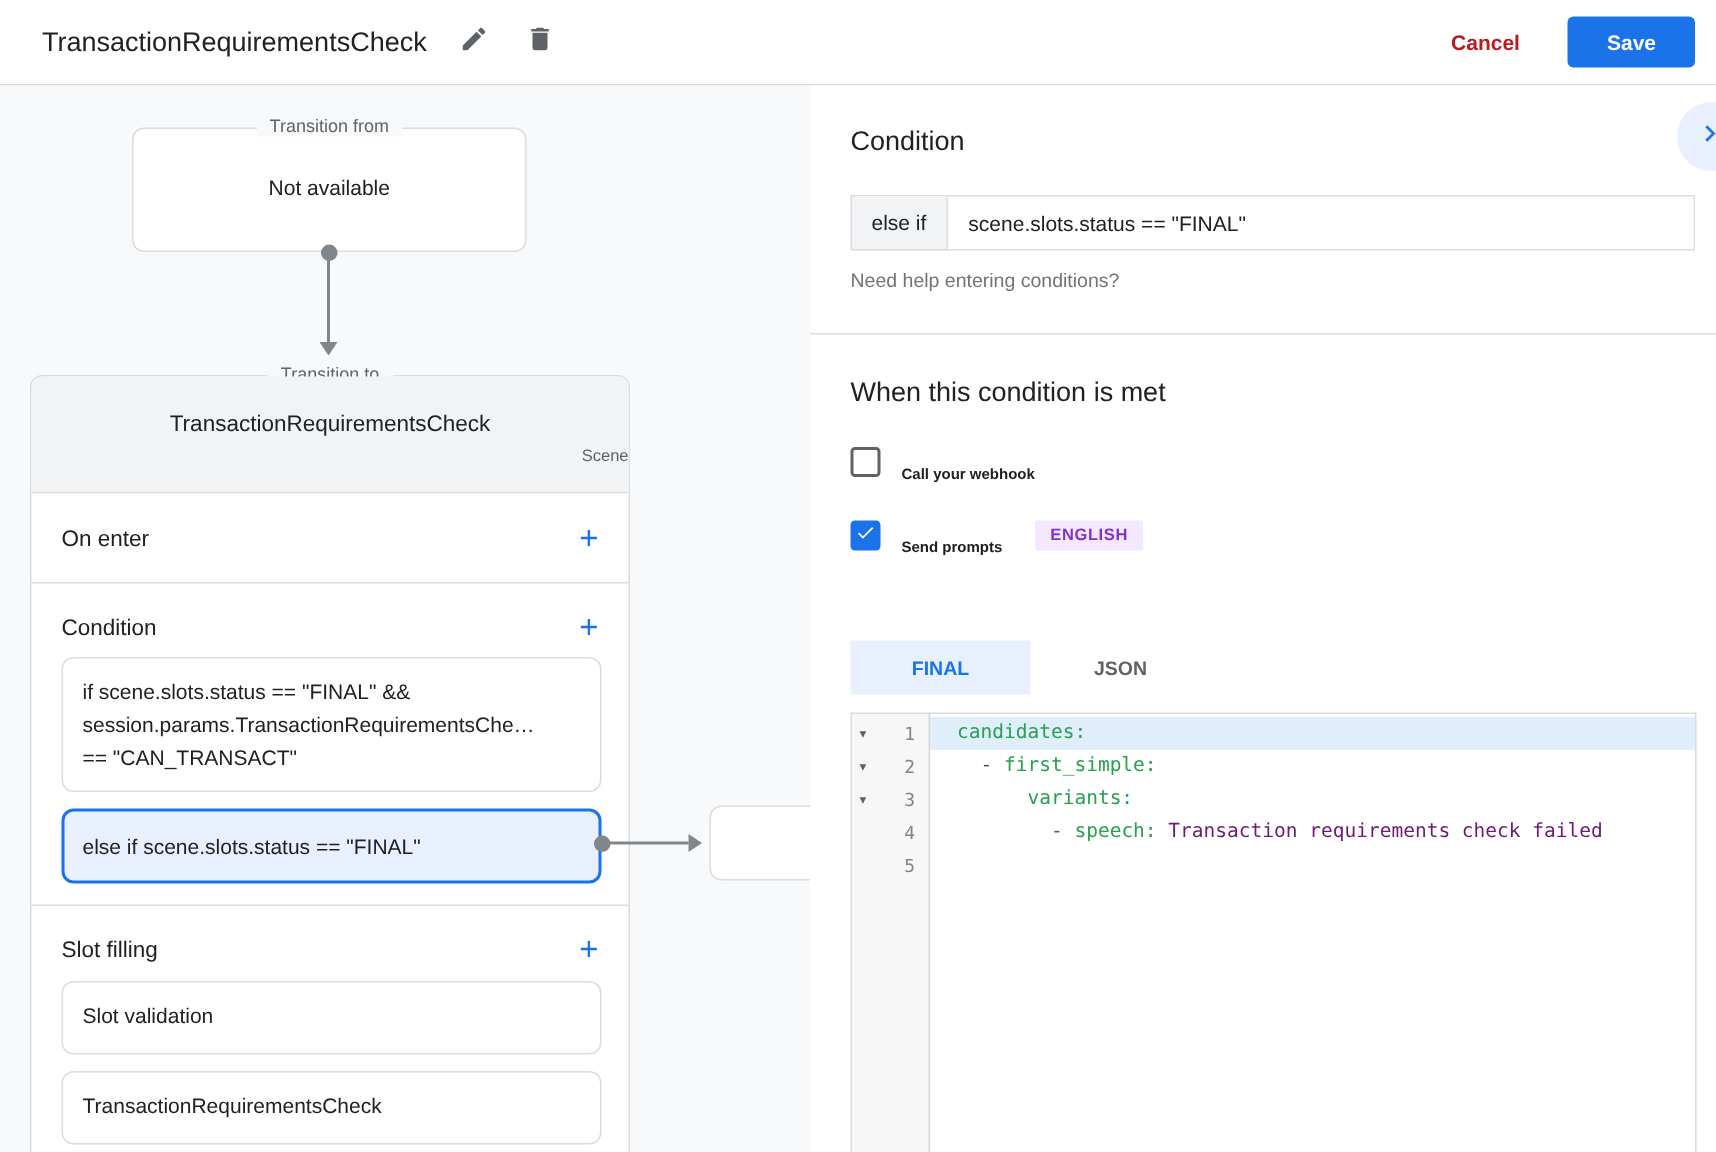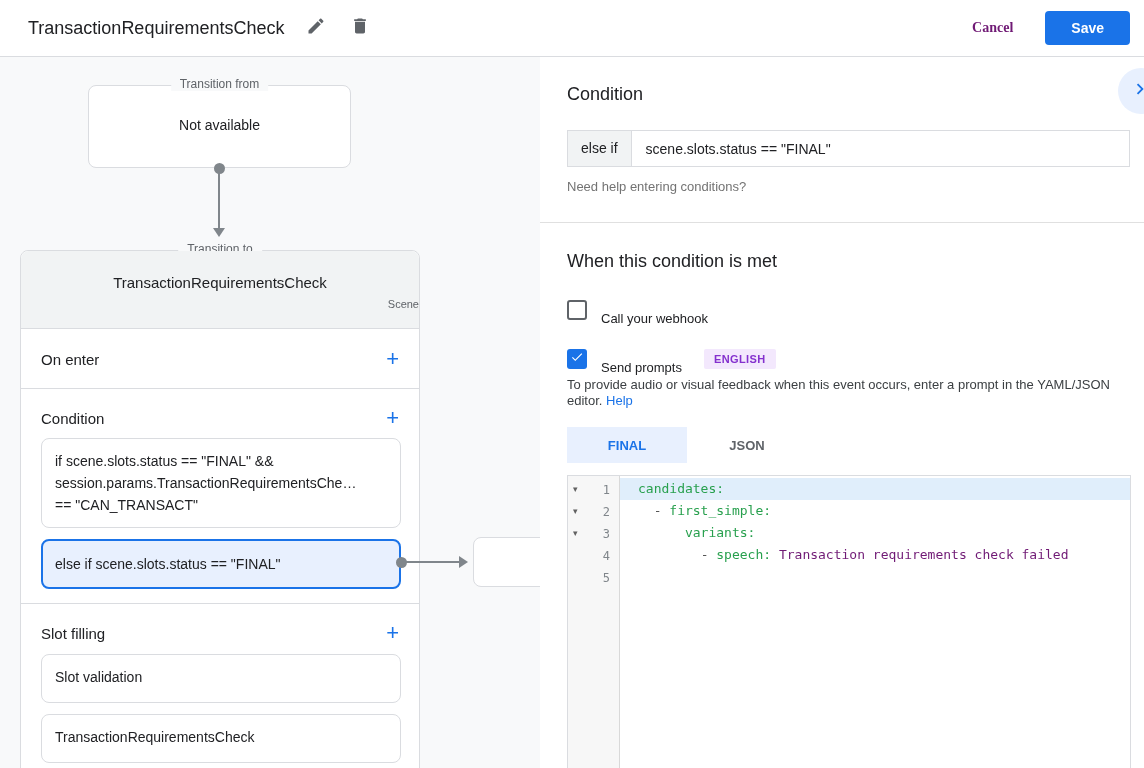--- a/index.html
+++ b/index.html
@@ -8,21 +8,21 @@
   body { position:relative; }
 
   
   .topbar { position:absolute; top:0; left:0; width:1144px; height:57px;
     background:#fff; border-bottom:1px solid #dadce0; display:flex; align-items:center; }
   .page-title { margin-left:28px; font-size:18px; color:#202124; }
   .icon-btn { margin-left:20px; width:24px; height:24px; display:flex; align-items:center;
     justify-content:center; cursor:pointer; }
   .icon-btn svg { fill:#5f6368; }
   .topbar-right { margin-left:auto; margin-right:14px; display:flex; align-items:center; gap:32px; }
-  .cancel-btn { color:#701a75; font-size:14px; font-weight:bold; cursor:pointer;font-family:Liberation Serif, serif; }
+  .cancel-btn { color:#b91c1c; font-size:14px; font-weight:bold; cursor:pointer; }
   .save-btn { background:#1a73e8; color:#fff; font-size:14px; font-weight:bold;
     padding:9px 26px; border-radius:4px; border:none; cursor:pointer; }
 
   
   .canvas { position:absolute; top:57px; left:0; width:540px; height:711px;
     background:#f8f9fa; overflow:hidden; }
   .legend { position:absolute; top:-9px; left:50%; transform:translateX(-50%);
     background:#f8f9fa; padding:0 9px; font-size:12px; color:#5f6368; white-space:nowrap; }
 
   .tfrom-box { position:absolute; left:88px; top:28px; width:263px; height:83px;
@@ -76,21 +76,21 @@
 
   .help-link { position:absolute; left:27px; top:122px; font-size:13px; color:#737373;
     text-decoration:none; cursor:pointer; }
   .panel-div { position:absolute; left:0; right:0; top:165px; border-top:1px solid #e0e0e0; }
 
   .chk-row { position:absolute; left:27px; display:flex; align-items:center; }
   .chk { width:20px; height:20px; border:2px solid #5f6368; border-radius:3px;
     background:#fff; cursor:pointer; flex:0 0 auto; }
   .chk.checked { border:none; background:#1a73e8; display:flex; align-items:center;
     justify-content:center; }
-  .chk-label { margin-left:14px; font-size:13px; font-weight:normal; color:#202124;margin-top:17px; }
+  .chk-label { margin-left:14px; font-size:10px; font-weight:bold; color:#202124;margin-top:17px; }
   .lang-badge { margin-left:22px; background:#f3e8fd; color:#8430ce; font-size:11px;
     font-weight:bold; letter-spacing:0.4px; padding:4px 10px; border-radius:2px; }
 
   .desc { position:absolute; left:27px; top:320px; width:566px; font-size:13px;
     line-height:16px; color:#3c4043; }
   .desc a { color:#1a73e8; text-decoration:none; cursor:pointer; }
 
   .tabs { position:absolute; left:27px; top:370px; display:flex; }
   .tab { width:120px; height:36px; display:flex; align-items:center; justify-content:center;
     font-size:13px; font-weight:bold; color:#5f6368; cursor:pointer; }
@@ -219,24 +219,20 @@
   <div class="chk-row" style="top:286px;">
     <div class="chk checked">
       <span><svg width="14" height="14" viewBox="0 0 24 24" fill="#ffffff">
             <path d="M9 16.17L4.83 12l-1.42 1.41L9 19 21 7l-1.41-1.41z"></path>
           </svg></span>
     </div>
     <span class="chk-label">Send prompts</span>
     <span class="lang-badge">ENGLISH</span>
   </div>
 
-  <div class="desc">
-    <span>To provide audio or visual feedback when this event occurs, enter a prompt in the YAML/JSON editor.</span>
-    <a>Help</a>
-  </div>
 
   <div class="tabs">
     <div class="tab active">FINAL</div>
     <div class="tab">JSON</div>
   </div>
 
   <div class="editor">
     <div class="gutter">
         <div class="gutter-row"><span class="fold">▾</span><span class="lnum">1</span></div>
         <div class="gutter-row"><span class="fold">▾</span><span class="lnum">2</span></div>

